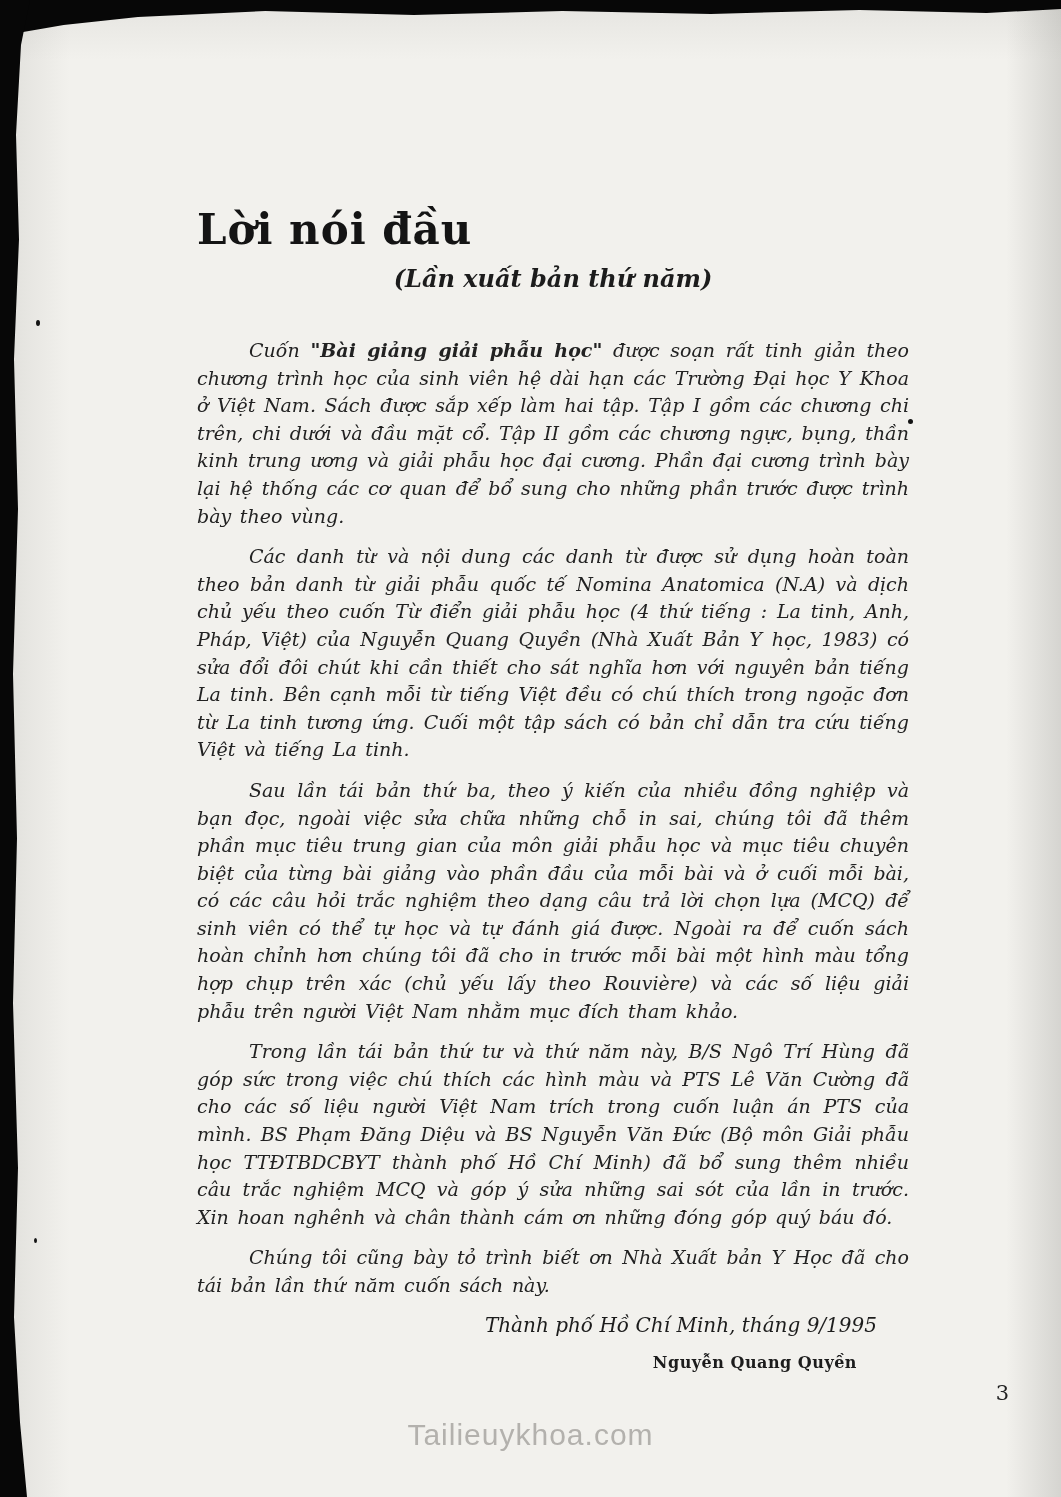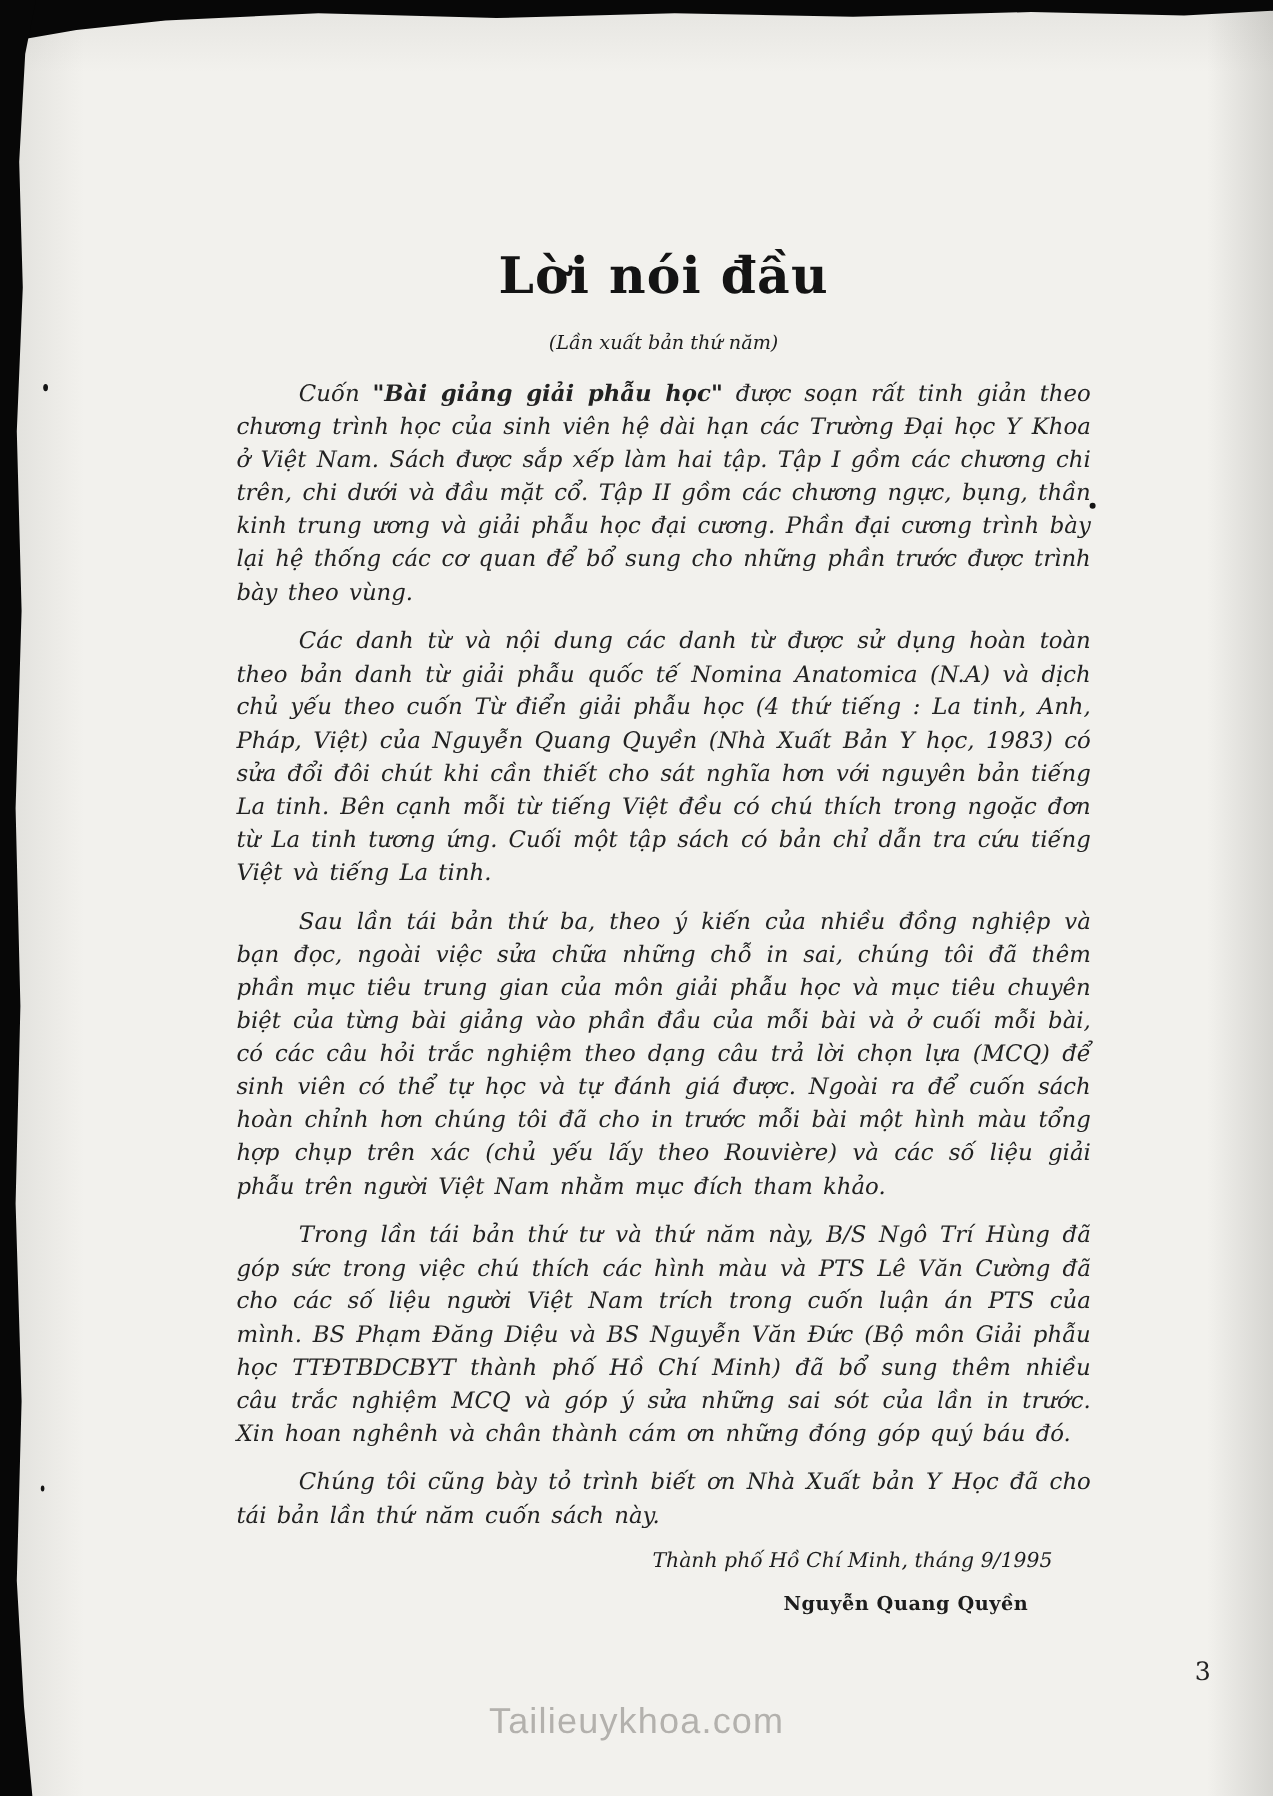--- a/index.html
+++ b/index.html
@@ -39,48 +39,48 @@
 
   .content {
     position: absolute;
     left: 197px;
     width: 712px;
     top: 205px;
   }
   .title {
     font-size: 42px;
     font-weight: bold;
-    text-align: center;
-    margin: 0 0 22px 0;
+    margin: 0 0 10px 0;
     letter-spacing: 1px;
     color: #141414;
   }
   .subtitle {
     text-align: center;
     font-style: italic;
-    font-size: 16px;
-    margin: 0 0 20px 0;
+    font-size: 24px;
+    margin: 0 0 44px 0;
+    font-weight: bold;
   }
   .para {
     font-style: italic;
     font-size: 19px;
     line-height: 27.6px;
     text-align: justify;
     text-indent: 52px;
     margin: 0 0 13px 0;
     word-spacing: 2.5px;
     color: #222;
   }
   .seg-bold { font-weight: bold; }
   .signoff { margin-top: 10px; }
   .place-date {
     text-align: right;
     padding-right: 32px;
     font-style: italic;
-    font-size: 17px;
+    font-size: 20px;
   }
   .author {
     text-align: right;
     padding-right: 52px;
     font-weight: bold;
     font-size: 16px;
     margin-top: 16px;
     letter-spacing: 0.5px;
   }
   .page-number {

